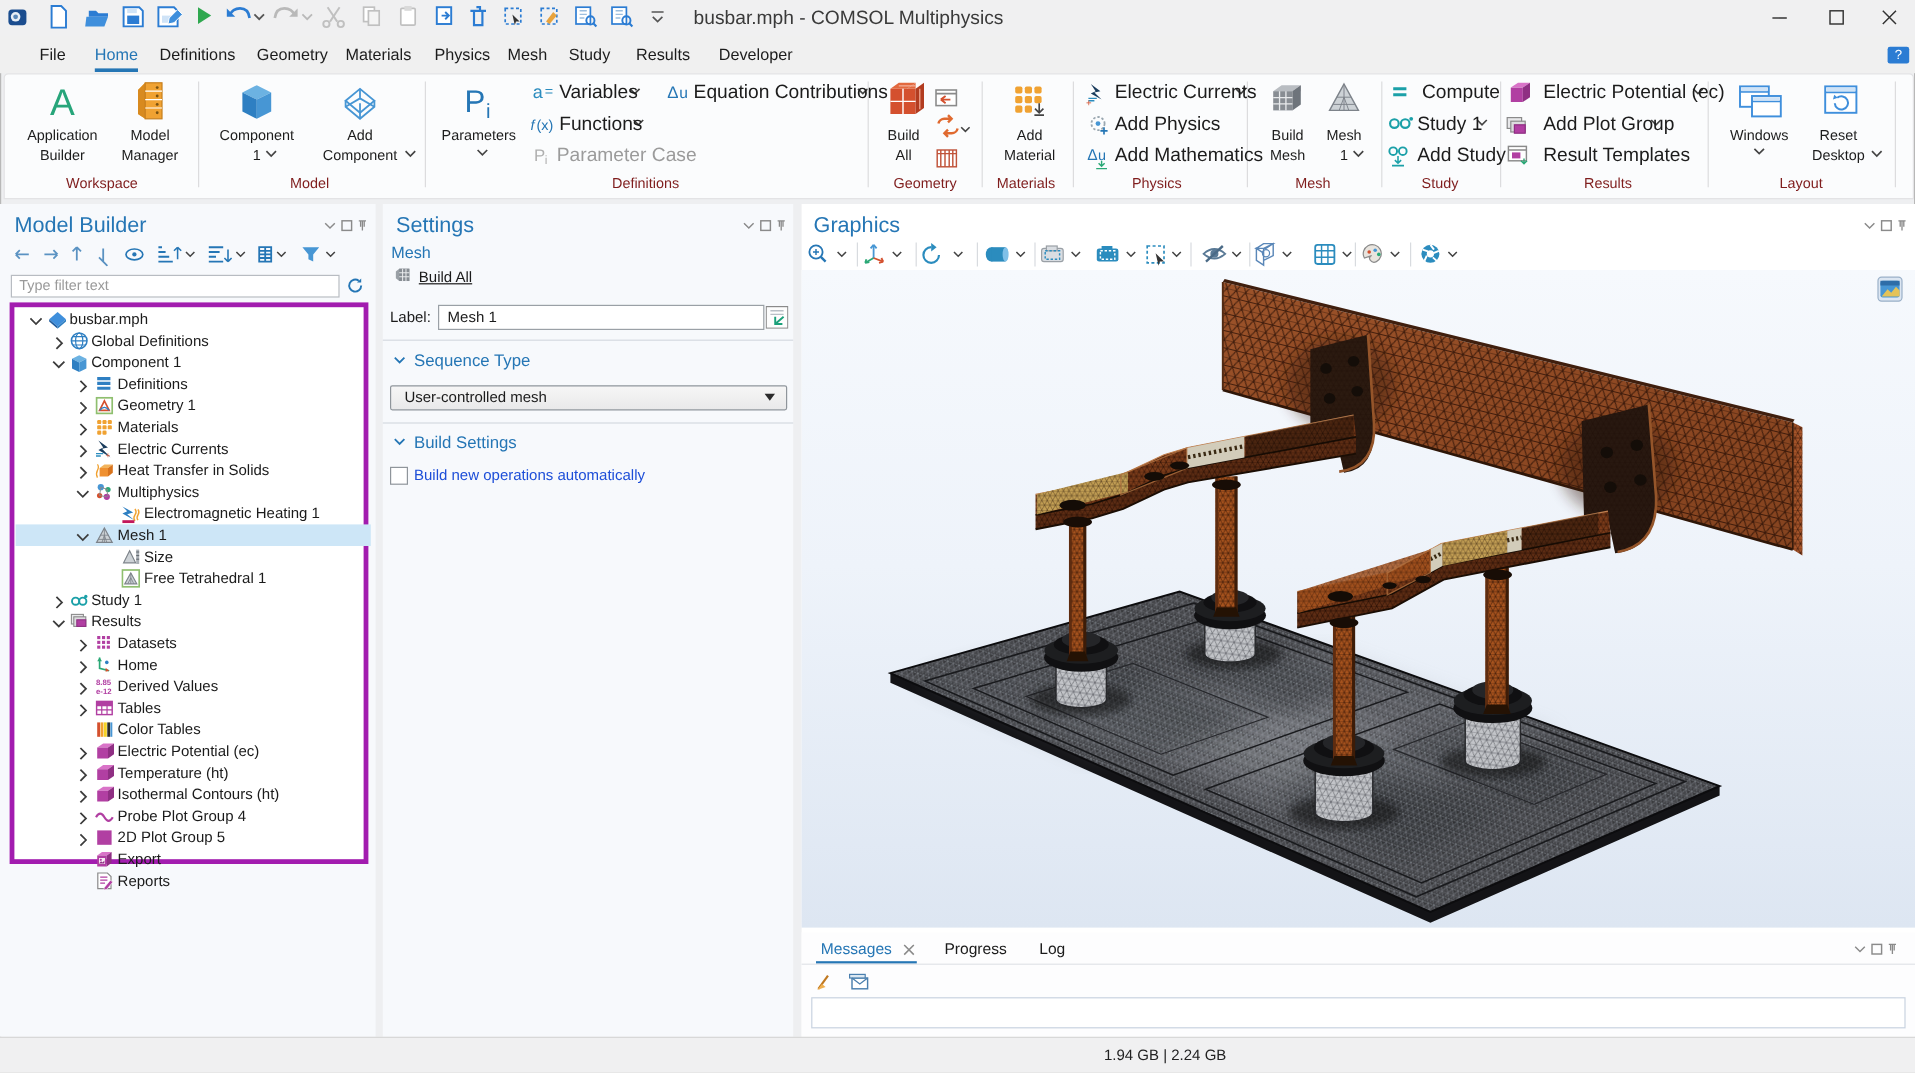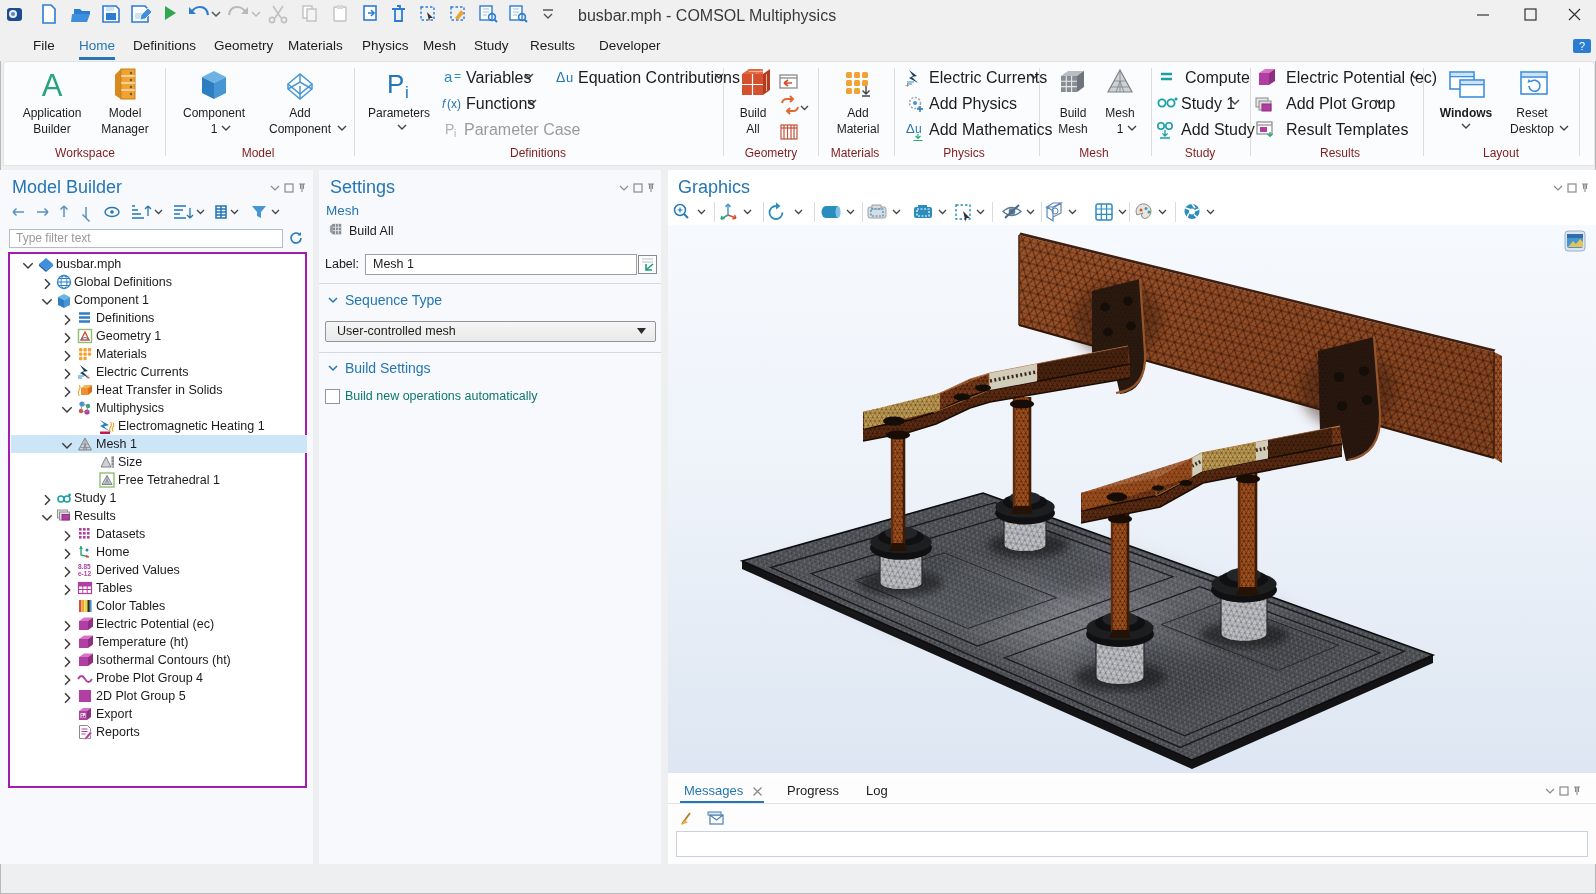--- a/index.html
+++ b/index.html
@@ -14,21 +14,21 @@
 .rlabel{position:absolute;top:84px;font-size:12px;color:#7f1d1d;width:160px;text-align:center;margin-left:-80px;}
 .rbig{position:absolute;font-size:12px;color:#1c1c1c;text-align:center;width:120px;line-height:16px;}
 .rrow{position:absolute;font-size:16px;color:#1c1c1c;white-space:nowrap;}
 .gray{color:#9b9b9b;}
 
 #leftpanel{position:absolute;left:0;top:170px;width:313px;height:694px;background:#f7f9fc;}
 #midpanel{position:absolute;left:319px;top:170px;width:342px;height:694px;background:#f7f9fc;}
 #rightpanel{position:absolute;left:668px;top:170px;width:928px;height:694px;background:#ffffff;}
 .ptitle{font-size:18px;color:#2576b5;font-weight:400;}
 
-#treebox{position:absolute;left:8px;top:82px;width:299px;height:536px;background:#ffffff;border:2px solid #a21caf;box-sizing:border-box;}
+#treebox{position:absolute;left:8px;top:82px;width:299px;height:468px;background:#ffffff;border:4px solid #a21caf;box-sizing:border-box;}
 .trow{position:absolute;height:18px;font-size:12.5px;color:#1b1b1b;white-space:nowrap;line-height:18px;}
 .ticon{position:absolute;top:1px;width:16px;height:16px;}
 .tsel{position:absolute;left:1px;width:296px;height:18px;background:#cde6f7;}
 
 .sechead{font-size:14px;color:#2576b5;}
 
 #msgs{position:absolute;left:668px;top:777px;width:928px;height:87px;background:#fdfdfe;}
 #statusbar{position:absolute;left:0;top:864px;width:1596px;height:30px;background:#f0f0f1;border-top:1px solid #d8d8d8;box-sizing:border-box;}
 svg{display:block;}
 </style>
@@ -321,21 +321,21 @@
 
     <div class="rbig" style="left:-12px;top:43px;">Application<br>Builder</div>
     <div class="rbig" style="left:61px;top:43px;">Model<br>Manager</div>
     <div class="rbig" style="left:150px;top:43px;">Component<br>1</div>
     <div class="rbig" style="left:236px;top:43px;">Add<br>Component</div>
     <div class="rbig" style="left:335px;top:43px;">Parameters</div>
     <div class="rbig" style="left:689px;top:43px;">Build<br>All</div>
     <div class="rbig" style="left:794px;top:43px;">Add<br>Material</div>
     <div class="rbig" style="left:1009px;top:43px;">Build<br>Mesh</div>
     <div class="rbig" style="left:1056px;top:43px;">Mesh<br>1</div>
-    <div class="rbig" style="left:1402px;top:43px;font-weight:bold;">Windows</div>
+    <div class="rbig" style="left:1402px;top:43px;">Windows</div>
     <div class="rbig" style="left:1468px;top:43px;">Reset<br>Desktop</div>
 
     <div class="rrow" style="left:462px;top:7px;">Variables</div>
     <div class="rrow" style="left:462px;top:33px;">Functions</div>
     <div class="rrow gray" style="left:460px;top:59px;">Parameter Case</div>
     <div class="rrow" style="left:574px;top:7px;">Equation Contributions</div>
     <div class="rrow" style="left:925px;top:7px;">Electric Currents</div>
     <div class="rrow" style="left:925px;top:33px;">Add Physics</div>
     <div class="rrow" style="left:925px;top:59px;">Add Mathematics</div>
     <div class="rrow" style="left:1181px;top:7px;">Compute</div>
@@ -709,21 +709,21 @@
         <path d="M32 2 v8 M29 2 h6 M30.5 2 v5 M33.5 2 v5" stroke="#8a8a8a" stroke-width="1.1" fill="none"></path>
       </svg>
     <div class="abs" style="left:7px;top:33px;font-size:13.5px;color:#2576b5;">Mesh</div>
     <svg class="abs" style="left:9px;top:52px;" width="15" height="15" viewBox="0 0 16 16">
         <path d="M2 4.5 l3 -2.5 h9 v11 h-9 l-3 -2.5 z" fill="#9aa0a6"></path>
         <rect x="5" y="2" width="9" height="11" fill="#878d93"></rect>
         <g stroke="#e8eaec" stroke-width="0.9">
           <path d="M5 5.6 h9 M5 9.2 h9 M8 2 v11 M11 2 v11"></path>
         </g>
       </svg>
-    <div class="abs" style="left:30px;top:54px;font-size:12.5px;color:#1b1b1b;">Build All</div>
+    <div class="abs" style="left:30px;top:54px;font-size:12.5px;color:#1b1b1b;text-decoration:underline;">Build All</div>
     <div class="abs" style="left:6px;top:87px;font-size:12.5px;color:#1b1b1b;">Label:</div>
     <div class="abs" style="left:46px;top:84px;width:263px;height:19px;background:#fff;border:1px solid #9aa0a6;font-size:12.5px;color:#1b1b1b;padding-left:7px;line-height:19px;">Mesh 1</div>
     <svg class="abs" style="left:319px;top:85px;" width="19" height="19" viewBox="0 0 19 19">
         <rect x="0.5" y="0.5" width="18" height="18" fill="#fdfdfd" stroke="#8a8a8a"></rect>
         <path d="M4 4 h11 M4 7 h11" stroke="#b9bfc6" stroke-width="1.2"></path>
         <path d="M15 9 l-7 6 m0 -6 v6 h6" stroke="#1ba07a" stroke-width="1.6" fill="none"></path>
       </svg>
     <div class="abs" style="left:0;top:113px;width:342px;height:1px;background:#d5dae0;"></div>
     <svg class="abs" style="left:8px;top:124px;" width="12" height="12" viewBox="0 0 12 12">
         <path d="M2 4 l4 4 4 -4" stroke="#2576b5" stroke-width="1.5" fill="none"></path>
@@ -732,21 +732,21 @@
     <div class="abs" style="left:6px;top:151px;width:331px;height:21px;background:linear-gradient(#f6f6f6,#e9e9ea);border:1px solid #8f959b;border-radius:2px;box-sizing:border-box;font-size:12.5px;color:#1b1b1b;padding-left:11px;line-height:19px;">User-controlled mesh</div>
     <svg class="abs" style="left:318px;top:158px;" width="10" height="7" viewBox="0 0 10 7">
         <path d="M0 0 h9 l-4.5 6 z" fill="#2b2b2b"></path>
       </svg>
     <div class="abs" style="left:0;top:182px;width:342px;height:1px;background:#d5dae0;"></div>
     <svg class="abs" style="left:8px;top:192px;" width="12" height="12" viewBox="0 0 12 12">
         <path d="M2 4 l4 4 4 -4" stroke="#2576b5" stroke-width="1.5" fill="none"></path>
       </svg>
     <div class="sechead abs" style="left:26px;top:190px;">Build Settings</div>
     <div class="abs" style="left:6px;top:219px;width:13px;height:13px;background:#fff;border:1px solid #8f959b;"></div>
-    <div class="abs" style="left:26px;top:219px;font-size:12.5px;color:#0f766e;">Build new operations automatically</div>
+    <div class="abs" style="left:26px;top:219px;font-size:12.5px;color:#1d4ed8;">Build new operations automatically</div>
   </div>
   <div id="rightpanel">
     <div class="ptitle abs" style="left:10px;top:7px;text-align:right;">Graphics</div>
     <svg class="abs" style="left:885px;top:12px;" width="40" height="12" viewBox="0 0 40 12">
         <path d="M1 4 l4 4 4 -4" stroke="#8a8a8a" stroke-width="1.2" fill="none"></path>
         <rect x="15" y="2" width="8" height="8" fill="none" stroke="#8a8a8a" stroke-width="1.2"></rect>
         <path d="M32 2 v8 M29 2 h6 M30.5 2 v5 M33.5 2 v5" stroke="#8a8a8a" stroke-width="1.1" fill="none"></path>
       </svg>
     <svg class="abs" style="left:0;top:29px;" width="928" height="26" viewBox="0 0 928 26">
       <g stroke="#2576b5" stroke-width="1.5" fill="none">
@@ -1031,13 +1031,16 @@
         <path d="M2 14 L10 3" stroke="#c07820" stroke-width="1.8"></path>
         <path d="M1 15 l4 -5 3 2.5 z" fill="#f0b050"></path>
         <g transform="translate(28,0)">
           <rect x="2" y="5" width="13" height="9" fill="#fff" stroke="#4a7fae" stroke-width="1.2"></rect>
           <rect x="0" y="2" width="13" height="3" fill="#dce8f2" stroke="#4a7fae" stroke-width="1"></rect>
           <path d="M2 5 l6.5 5 6.5 -5" fill="none" stroke="#4a7fae" stroke-width="1.1"></path>
         </g>
       </svg>
     <div class="abs" style="left:8px;top:54px;width:912px;height:26px;background:#fff;border:1px solid #c9d3e0;box-sizing:border-box;"></div>
   </div>
+  <div id="statusbar">
+    <div class="abs" style="left:920px;top:7px;font-size:12.5px;color:#222;">1.94 GB | 2.24 GB</div>
+  </div>
 </div>
 
 </body></html>

